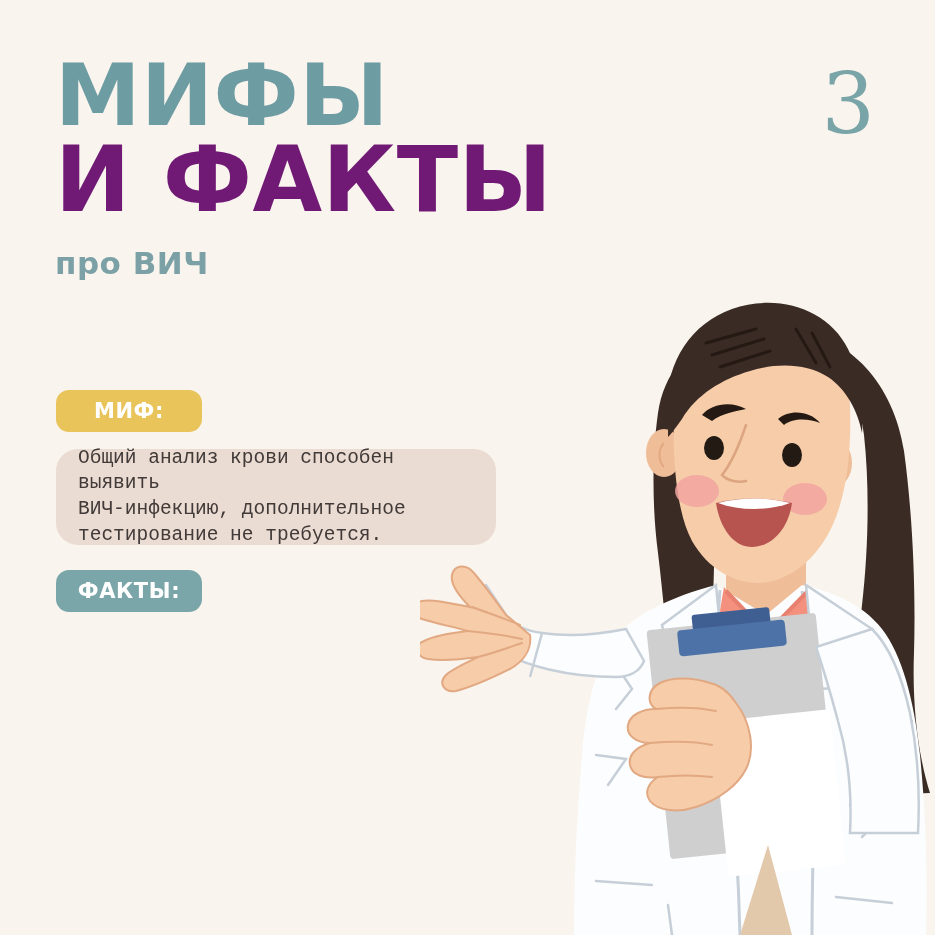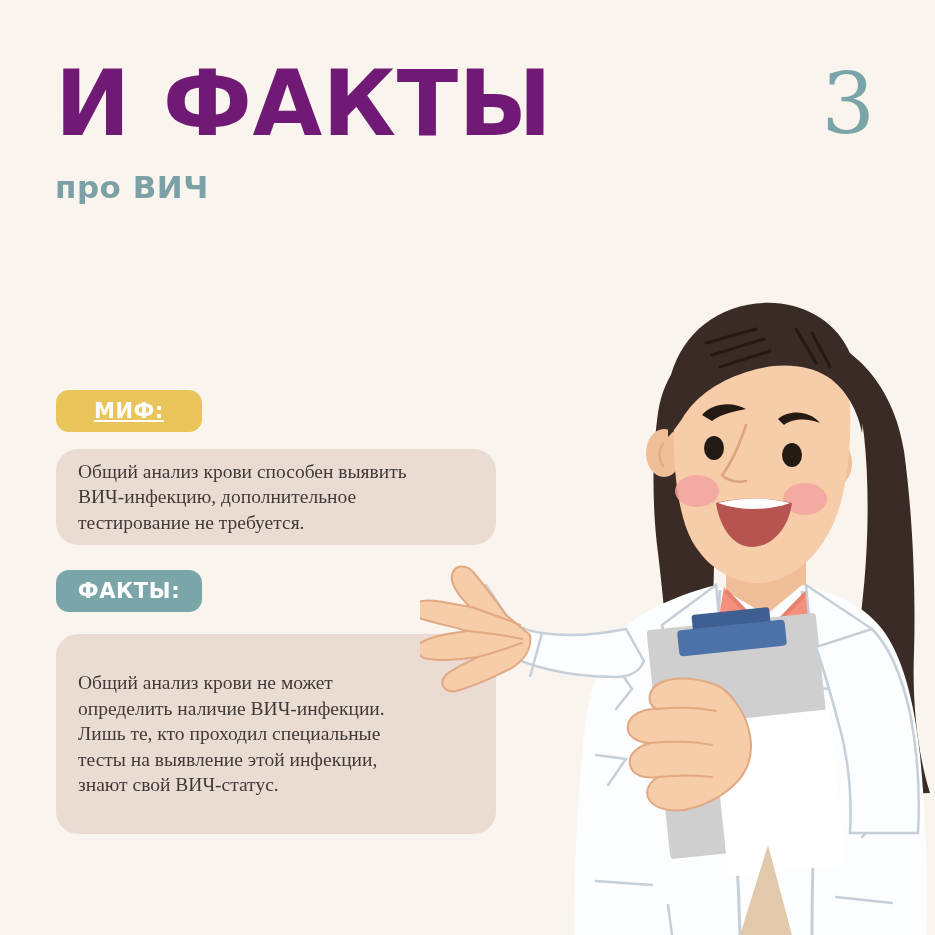--- a/index.html
+++ b/index.html
@@ -72,21 +72,20 @@
     display: flex;
     align-items: center;
     justify-content: center;
     font-family: "DejaVu Sans", "Liberation Sans", sans-serif;
   }
   #badge-myth {
     left: 56px;
     top: 390px;
     width: 146px;
     background: #E8C45B;
-    text-decoration: underline;
   }
   #badge-fact {
     left: 56px;
     top: 570px;
     width: 146px;
     background: #7BA6A9;
   }
 
   .text-card {
     position: absolute;
@@ -107,64 +106,58 @@
     top: 634px;
     width: 440px;
     height: 200px;
     padding: 0 22px;
   }
   .card-text {
     margin: 0;
     font-size: 19.5px;
     line-height: 1.31;
     color: #413A38;
-    font-family: Liberation Serif, serif;
+    font-family: Liberation Mono, monospace;
     white-space: pre-line;
   }
 
   
   #illustration {
     position: absolute;
     left: 420px;
     top: 285px;
     width: 515px;
     height: 650px;
     pointer-events: none;
   }
   #illustration svg { display: block; }
 </style>
 </head>
 <body>
 
 <div id="poster">
 
   <div id="title-block">
+    <p class="title-line" id="title-line-1">МИФЫ</p>
     <p class="title-line" id="title-line-2">И ФАКТЫ</p>
     <p id="subtitle">про ВИЧ</p>
   </div>
 
   <div id="page-number">3</div>
 
   <div class="badge" id="badge-myth">МИФ:</div>
 
   <div class="text-card" id="card-myth">
     <p class="card-text">Общий анализ крови способен выявить
 ВИЧ-инфекцию, дополнительное
 тестирование не требуется.</p>
   </div>
 
   <div class="badge" id="badge-fact">ФАКТЫ:</div>
 
-  <div class="text-card" id="card-fact">
-    <p class="card-text">Общий анализ крови не может
-определить наличие ВИЧ-инфекции.
-Лишь те, кто проходил специальные
-тесты на выявление этой инфекции,
-знают свой ВИЧ-статус.</p>
-  </div>
 
   <div id="illustration">
     <svg width="515" height="650" viewBox="0 0 515 650" xmlns="http://www.w3.org/2000/svg">
 
       <path fill="#3B2B25" d="M300 55
                C268 60 244 88 238 128
                C232 170 232 222 238 268
                C243 310 248 360 250 410
                C251 440 256 470 268 492
                L300 492

